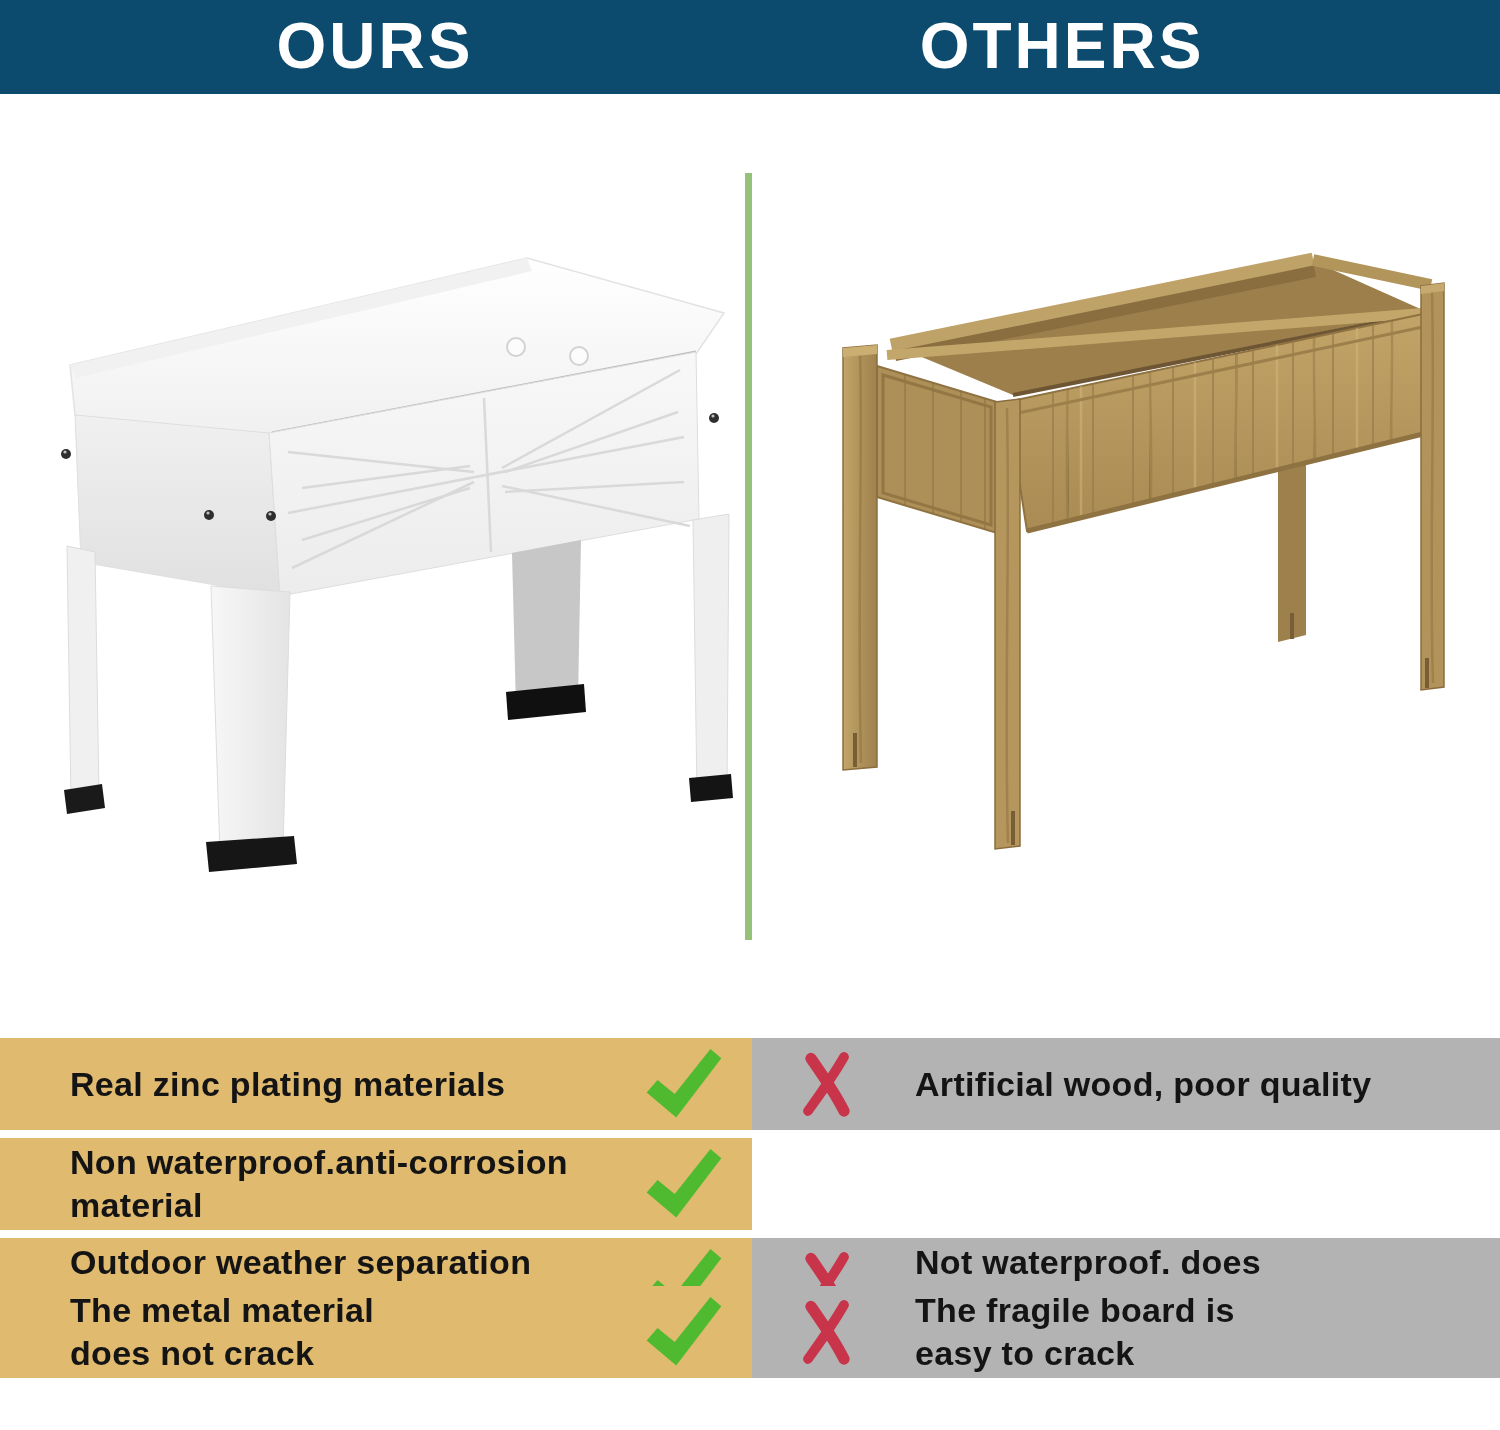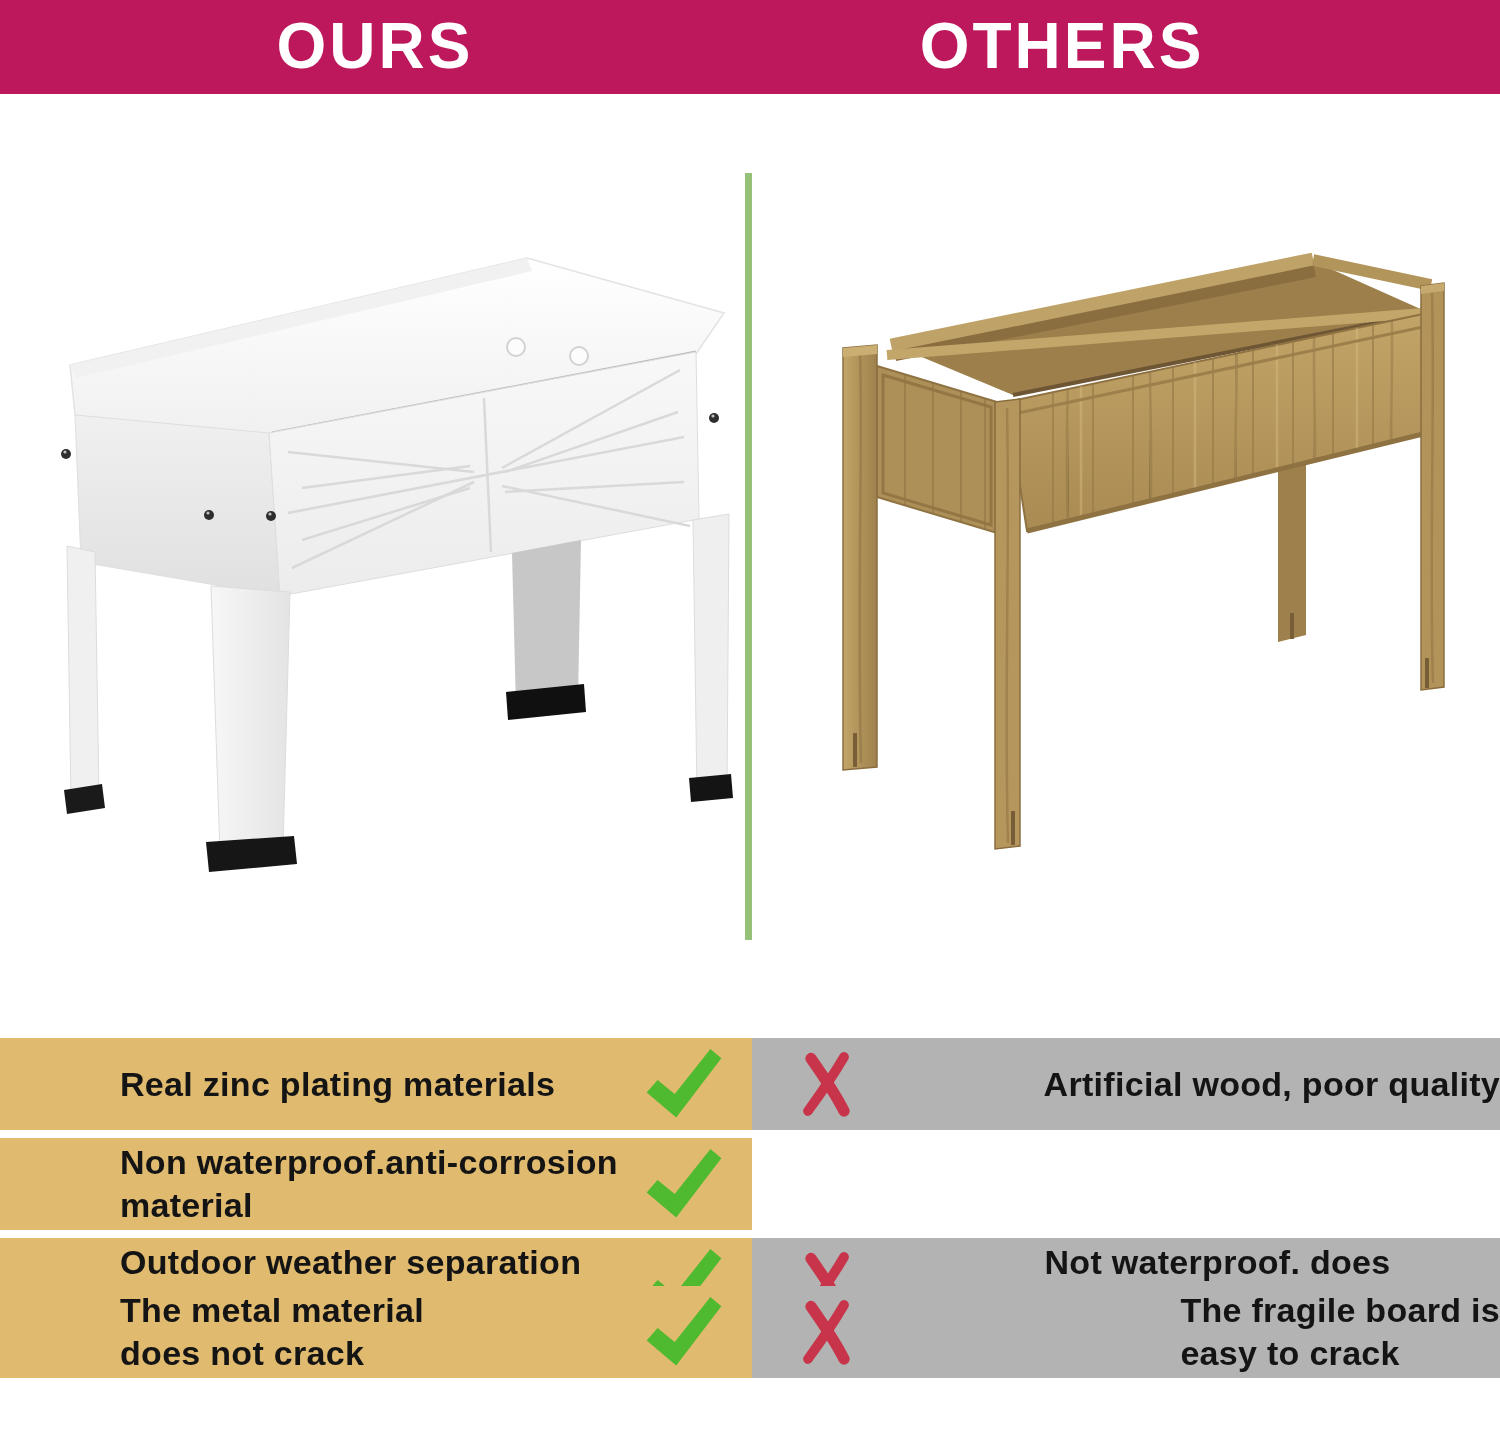--- a/index.html
+++ b/index.html
@@ -1,39 +1,39 @@
 <!DOCTYPE html>
 <html><head>
 <meta charset="utf-8">
 <style>
   html,body{margin:0;padding:0;background:#ffffff;}
   .stage{position:relative;width:1500px;height:1430px;background:#ffffff;overflow:hidden;
          font-family:"Liberation Sans",sans-serif;}
   
-  .topbar{position:absolute;left:0;top:0;width:1500px;height:94px;background:#be185d;}
+  .topbar{position:absolute;left:0;top:0;width:1500px;height:94px;background:#0c4a6e;}
   .top-label{position:absolute;top:50%;transform:translate(-50%,-52%);color:#ffffff;
              font-size:64px;font-weight:bold;letter-spacing:3px;white-space:nowrap;}
   .top-label.left{left:375px}
   .top-label.right{left:1062px}
   
   .divider{position:absolute;left:745px;top:173px;width:7px;height:767px;background:#96C178;}
   
   .product{position:absolute;margin:0;padding:0;}
   .product-ours{left:50px;top:230px;width:690px;height:690px;}
   .product-others{left:785px;top:233px;width:690px;height:690px;}
   .product svg{width:100%;height:100%;display:block;}
   
   .row{position:absolute;left:0;width:1500px;height:92px;}
   .r1{top:1038px}.r2{top:1138px}.r3{top:1238px}.r4{top:1286px}
   .cell{position:absolute;top:0;height:92px;display:flex;align-items:center;}
   .cell.ours{left:0;width:752px;background:#DFBA6F;}
-  .cell.others{left:752px;width:748px;background:#B3B3B3;justify-content:flex-end;}
+  .cell.others{left:752px;width:748px;background:#B3B3B3;}
   .feat{margin:0;font-size:34px;line-height:43px;font-weight:bold;color:#141414;
         white-space:pre-line;letter-spacing:0.3px;}
-  .cell.ours .feat{margin-left:120px;}
+  .cell.ours .feat{margin-left:70px;}
   .cell.others .feat{margin-left:163px;}
   .check{position:absolute;left:645px;top:50%;transform:translateY(-50%);width:78px;height:70px;}
   .cross{position:absolute;left:44px;top:50%;transform:translateY(-50%);width:60px;height:66px;}
 </style>
 </head>
 <body>
 
 <div class="stage">
 
   <header class="topbar">

